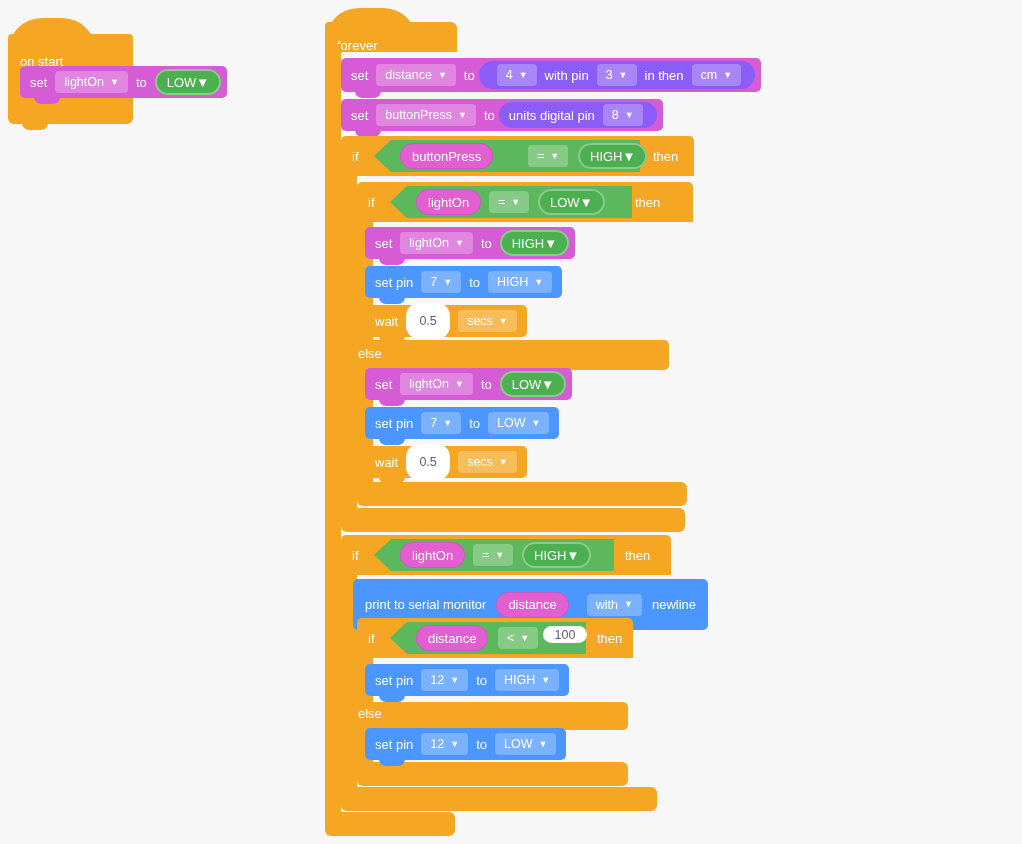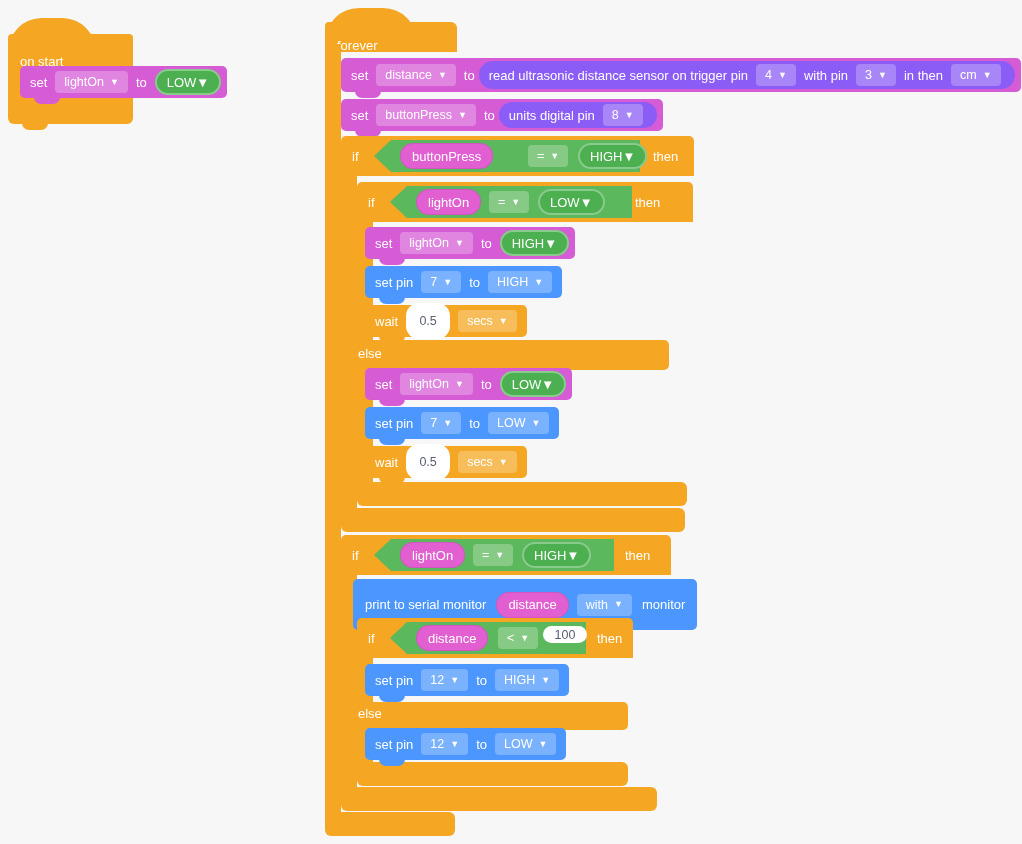--- a/index.html
+++ b/index.html
@@ -104,21 +104,20 @@
     <div style="position:absolute;left:325px;top:812px;width:130px;height:24px;background:#f5a623;border-radius:0 6px 6px 6px;"></div>
 
     <div class="stack c-magenta" style="left:341px;top:58px;height:34px;padding:0 6px;border-radius:5px;">
       <span class="lbl">set</span>
       <span class="field">
         <span>distance</span>
         <span class="car">▼</span>
       </span>
       <span class="lbl">to</span>
       <span class="rep purple" style="height:28px;padding:0 10px;">
-        <span>read ultrasonic distance sensor on trigger pin</span>
         <span class="field" style="margin-left:8px;">
           <span>4</span>
           <span class="car">▼</span>
         </span>
         <span class="lbl">with pin</span>
         <span class="field">
           <span>3</span>
           <span class="car">▼</span>
         </span>
         <span class="lbl">in then</span>
@@ -289,25 +288,25 @@
       </div>
       <span class="ttl" style="left:625px;top:548px;">then</span>
       <div style="position:absolute;left:341px;top:575px;width:16px;height:212px;background:#f5a623;"></div>
       <div style="position:absolute;left:341px;top:787px;width:316px;height:24px;background:#f5a623;border-radius:0 6px 6px 6px;"></div>
 
       <div class="stack c-blue" style="left:353px;top:579px;height:51px;padding:0 8px;border-radius:5px;">
         <span class="lbl">print to serial monitor</span>
         <span class="rep var" style="margin-left:6px;">
           <span>distance</span>
         </span>
-        <span class="field" style="margin-left:8px;">
+        <span class="field" style="margin-left:18px;">
           <span>with</span>
           <span class="car">▼</span>
         </span>
-        <span class="lbl" style="margin-left:6px;">monitor</span>
+        <span class="lbl" style="margin-left:6px;">newline</span>
       </div>
 
       <div>
         <div style="position:absolute;left:357px;top:618px;width:276px;height:40px;background:#f5a623;border-radius:5px 5px 0 0;"></div>
         <span class="ttl" style="left:368px;top:631px;">if</span>
         <div class="hexwrap" style="position:absolute;left:390px;top:622px;height:32px;width:196px;">
           <div class="hexshape"></div>
           <span class="rep var" style="position:absolute;left:26px;top:3px;height:26px;">
             <span>distance</span>
           </span>

